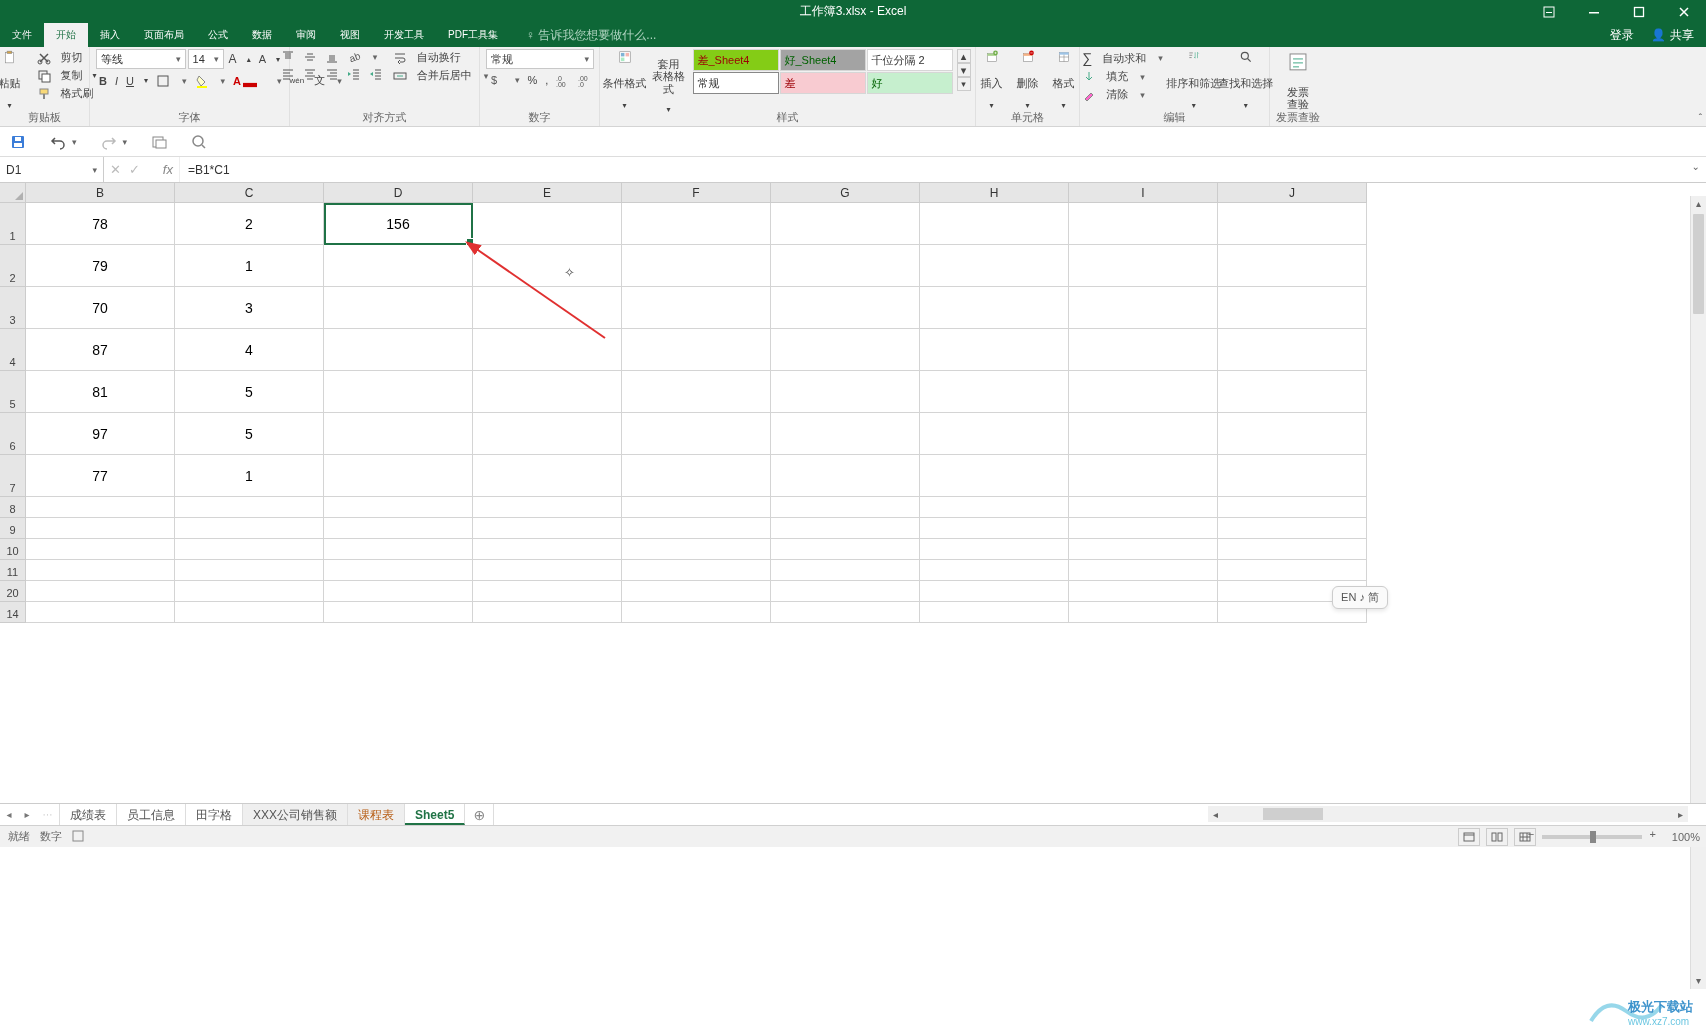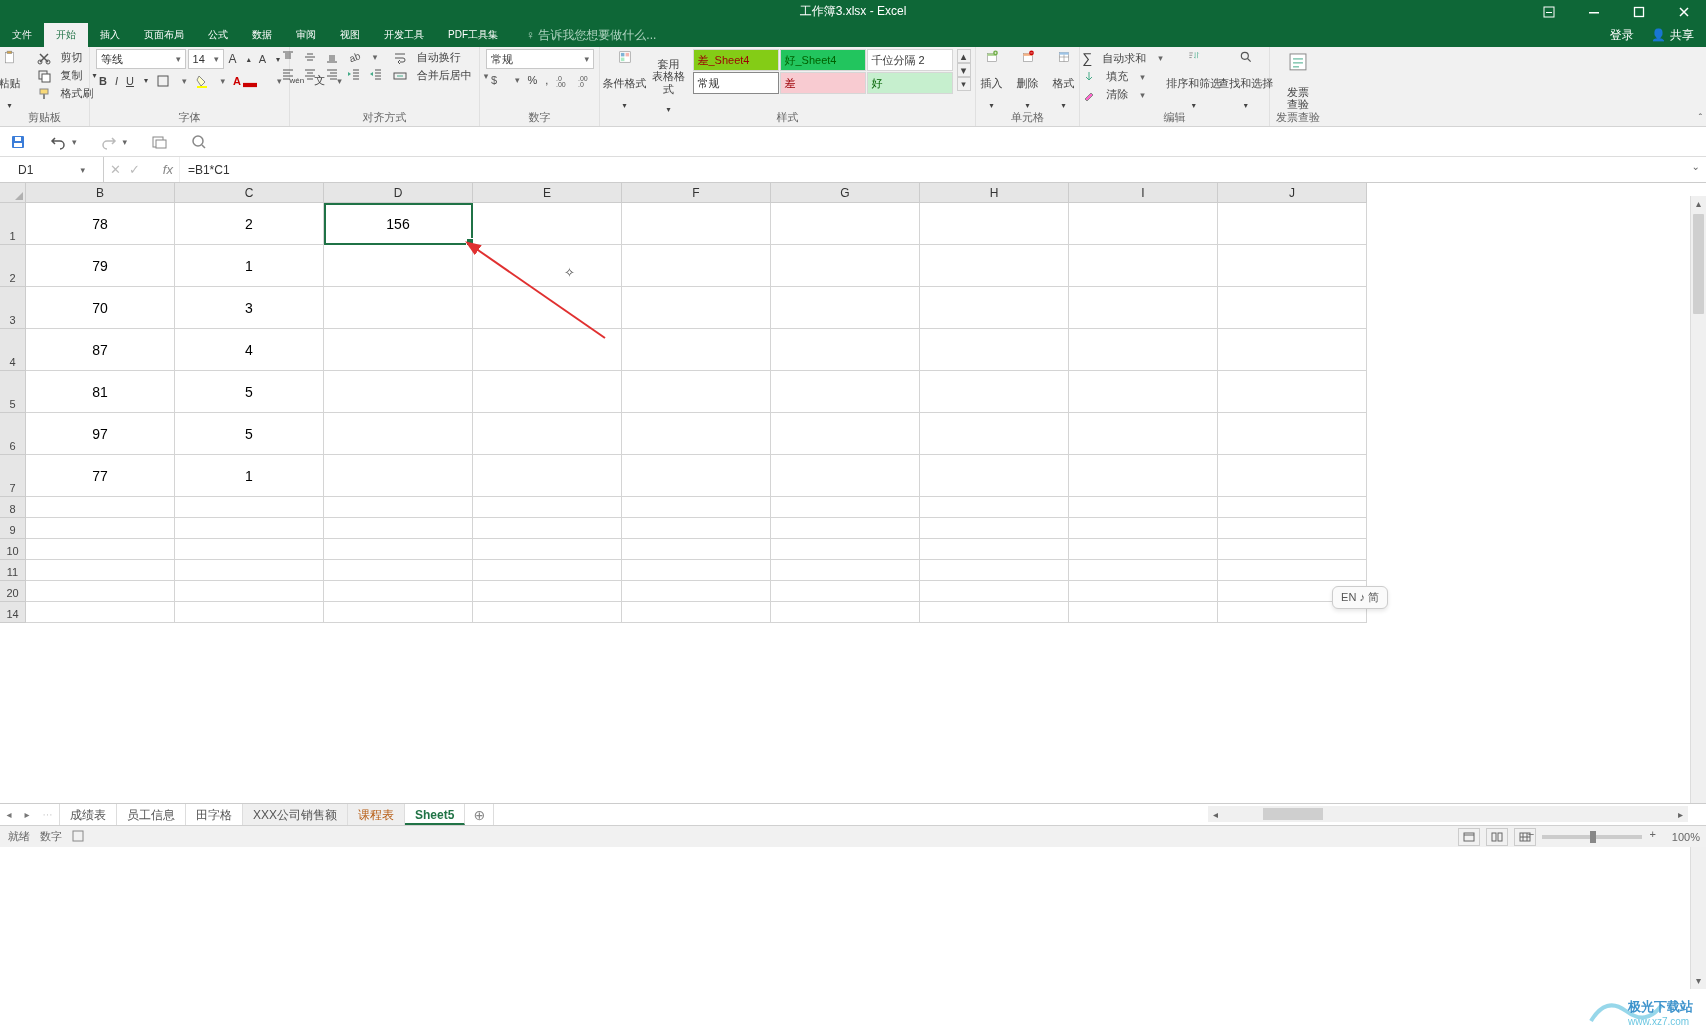--- a/index.html
+++ b/index.html
@@ -31,33 +31,33 @@
 .rbtn.big { flex-direction: column; width: 40px; height: 62px; justify-content: center; font-size: 11px; }
 .rbtn.big svg { width: 26px; height: 26px; margin-bottom: 2px; }
 .vstack { display: flex; flex-direction: column; gap: 1px; }
 .hstack { display: flex; align-items: center; gap: 2px; }
 .sel { height: 20px; border: 1px solid #c8c8c8; background: #fff; font-size: 11px; padding: 0 4px; display: flex; align-items: center; justify-content: space-between; }
 .sel .dd { color: #666; font-size: 9px; }
 .dd-arrow::after { content:"▾"; font-size:9px; color:#666; margin-left:2px;}
 .style-gallery { display: grid; grid-template-columns: repeat(3, 86px); grid-template-rows: 22px 22px; gap: 1px; }
 .style-cell { border: 1px solid #d6d6d6; font-size: 11px; display: flex; align-items: center; padding: 0 4px; background: #fff; }
 .style-cell.pink { background: #84cc16; color: #9c0006; }
-.style-cell.green { background: #22c55e; color: #006100; }
+.style-cell.green { background: #a3a3a3; color: #006100; }
 .style-cell.pink2 { background: #f8cbd1; color: #9c0006; }
 .style-cell.green2 { background: #c6efce; color: #006100; }
 .ribbon .collapse-caret { position: absolute; right: 4px; bottom: 2px; font-size: 10px; color: #555; }
 
 
 .qat { height: 30px; background: #fff; border-bottom: 1px solid #ddd; display: flex; align-items: center; padding: 0 10px; gap: 24px; }
 .qat .qbtn { display: flex; align-items: center; gap: 4px; color: #555; }
 .qat .qbtn svg { width: 16px; height: 16px; }
 
 
 .formula-bar { height: 26px; background: #fff; border-bottom: 1px solid #ccc; display: flex; align-items: stretch; position: relative; }
-.name-box { width: 104px; border-right: 1px solid #ccc; display: flex; align-items: center; padding: 0 18px; font-size: 12px; justify-content: space-between; }
+.name-box { width: 104px; border-right: 1px solid #ccc; display: flex; align-items: center; padding: 0 6px; font-size: 12px; justify-content: space-between; }
 .name-box .dd { font-size: 9px; color: #666; }
 .fx-controls { display: flex; align-items: center; padding: 0 6px; gap: 8px; border-right: 1px solid #eee; }
 .fx-controls span { color: #888; font-size: 13px; }
 .fx-controls .fx { font-style: italic; font-weight: 400; margin-left: 15px; }
 .formula-input { flex: 1; padding: 0 8px; display: flex; align-items: center; font-size: 12px; color: #333; }
 .formula-bar .expand { position: absolute; right: 6px; top: 4px; font-size: 10px; color: #666; }
 
 
 .grid-area { position: relative; height: 620px; overflow: hidden; }
 .cols-header { display: flex; height: 20px; }

